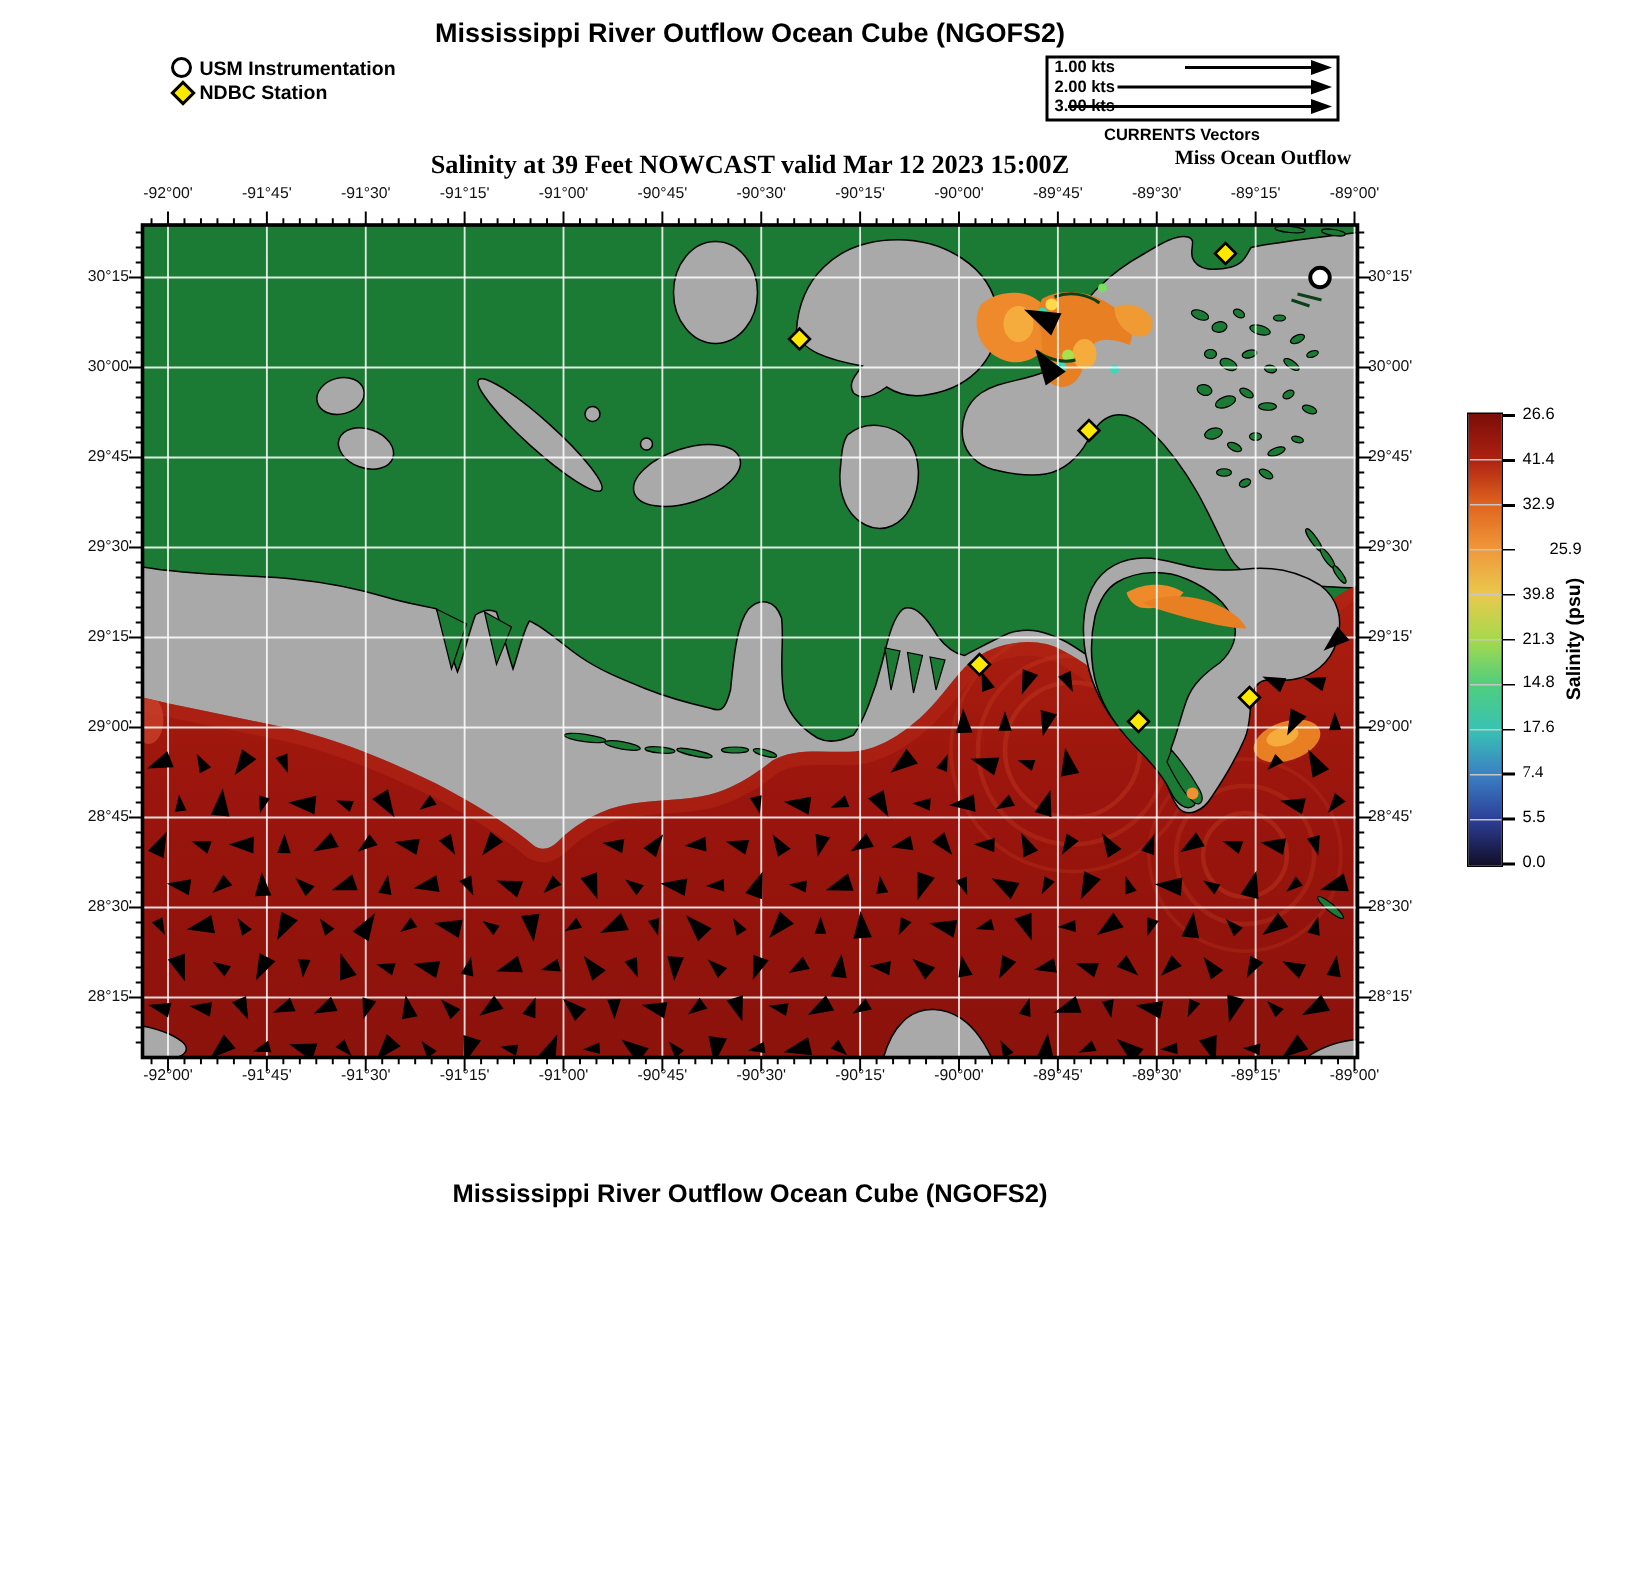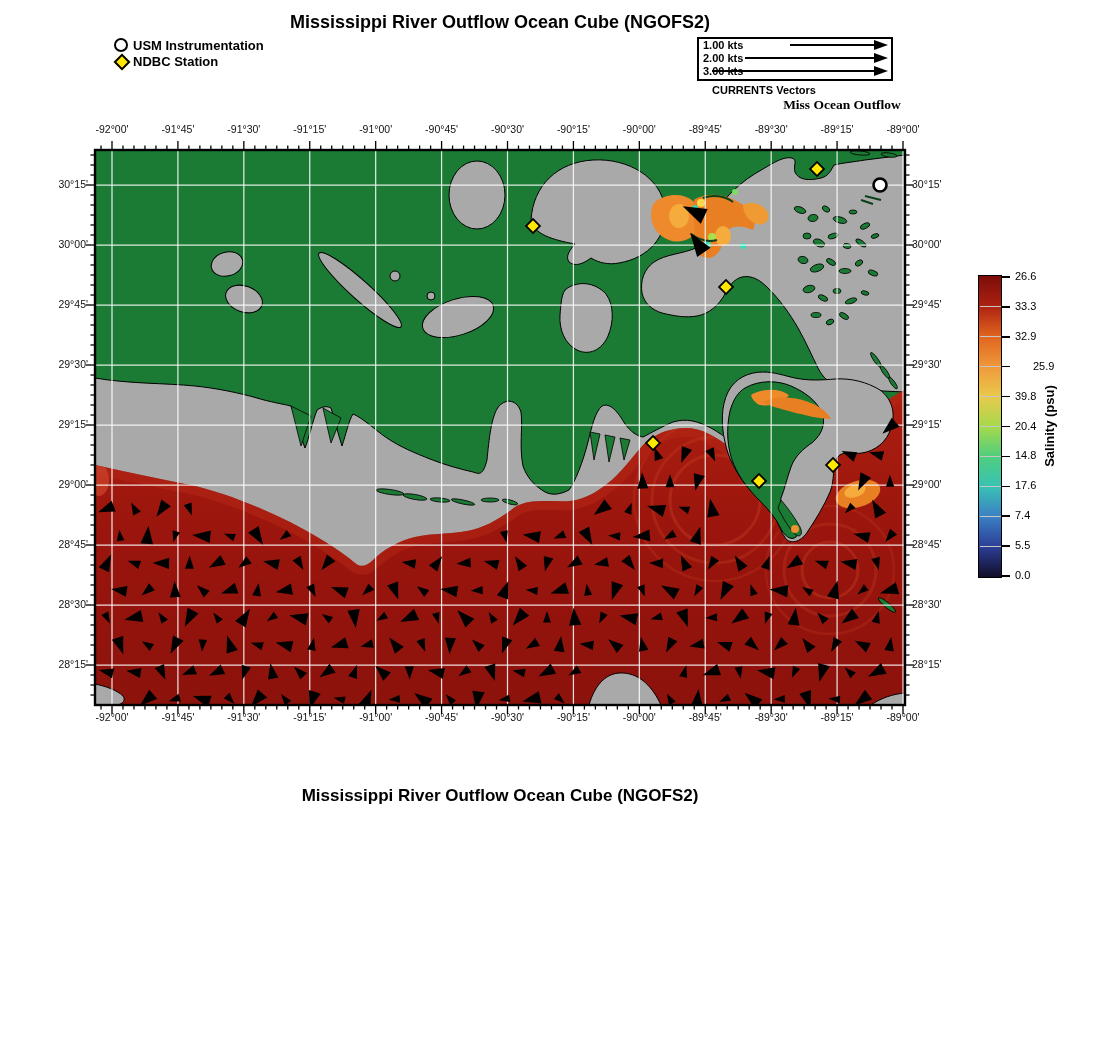--- a/index.html
+++ b/index.html
@@ -15,21 +15,21 @@
               border:2.6px solid #000;border-radius:50%;background:#fff;}
   .leg-diamond{position:absolute;left:116px;top:56px;width:8px;height:8px;
                background:#ffe800;border:2px solid #000;transform:rotate(45deg);}
   .leg-label{position:absolute;font:bold 13px "Liberation Sans",sans-serif;color:#000;}
   .vecbox{position:absolute;left:697px;top:37px;width:196px;height:44px;
           border:2.6px solid #000;background:#fff;box-sizing:border-box;}
   .veclab{position:absolute;font:bold 11px "Liberation Sans",sans-serif;color:#000;}
   .vecline{position:absolute;height:1.6px;background:#000;}
   .vechead{position:absolute;width:0;height:0;border-left:14px solid #000;
            border-top:5.5px solid transparent;border-bottom:5.5px solid transparent;}
-  .veccaption{position:absolute;left:712px;top:84px;font:bold 11px "Liberation Sans",sans-serif;}
+  .veccaption{position:absolute;left:736px;top:84px;font:bold 11px "Liberation Sans",sans-serif;}
   .region-label{position:absolute;left:762px;top:97px;width:160px;text-align:center;
                 font:bold 13.5px "Liberation Serif",serif;}
   .axlab{position:absolute;font:10.5px "Liberation Sans",sans-serif;color:#111;}
   #map{position:absolute;left:83px;top:138px;}
   #cbar{position:absolute;left:978px;top:275px;width:24px;height:303px;
         border:1.6px solid #000;box-sizing:border-box;}
   .cbtick{position:absolute;width:8px;height:1.5px;background:#000;}
   .cblab{position:absolute;font:11px "Liberation Sans",sans-serif;color:#000;}
   .cbcross{position:absolute;width:21px;height:1px;background:#c6c6c6;}
   .cbtitle{position:absolute;left:1049px;top:426px;transform:translate(-50%,-50%) rotate(-90deg);
@@ -49,20 +49,21 @@
 
   <div class="leg-circle"></div>
   <div class="leg-label" style="left:133px;top:38px;">USM Instrumentation</div>
   <div class="leg-diamond"></div>
   <div class="leg-label" style="left:133px;top:54px;">NDBC Station</div>
 
   <div class="vecbox"></div>
   <div class="veccaption">CURRENTS Vectors</div>
   <div class="region-label">Miss Ocean Outflow</div>
 
+  <div class="subtitle">Salinity at 39 Feet NOWCAST valid Mar 12 2023 15:00Z</div>
 
   <svg id="map" width="834" height="579" viewBox="-12 -12 834 579">
     <defs>
       <linearGradient id="redg" x1="0" y1="0" x2="0" y2="1">
         <stop offset="0" stop-color="#ad1f10"></stop>
         <stop offset="0.45" stop-color="#9a150d"></stop>
         <stop offset="1" stop-color="#8c120c"></stop>
       </linearGradient>
       <clipPath id="mapclip">
           <rect x="0" y="0" width="810" height="555"></rect>
@@ -735,42 +736,42 @@
     <div class="axlab" style="left: 912px; top: 478px; width: 52px; text-align: left;">29°00'</div>
     <div class="axlab" style="left: 38px; top: 538px; width: 50px; text-align: right;">28°45'</div>
     <div class="axlab" style="left: 912px; top: 538px; width: 52px; text-align: left;">28°45'</div>
     <div class="axlab" style="left: 38px; top: 598px; width: 50px; text-align: right;">28°30'</div>
     <div class="axlab" style="left: 912px; top: 598px; width: 52px; text-align: left;">28°30'</div>
     <div class="axlab" style="left: 38px; top: 658px; width: 50px; text-align: right;">28°15'</div>
     <div class="axlab" style="left: 912px; top: 658px; width: 52px; text-align: left;">28°15'</div>
     <div class="cbtick" style="left: 1002px; top: 276.25px;"></div>
     <div class="cblab" style="left: 1015px; top: 270px;">26.6</div>
     <div class="cbtick" style="left: 1002px; top: 306.15px;"></div>
-    <div class="cblab" style="left: 1015px; top: 299.9px;">33.3</div>
+    <div class="cblab" style="left: 1015px; top: 299.9px;">41.4</div>
     <div class="cbcross" style="left: 979.5px; top: 306.4px;"></div>
     <div class="cbtick" style="left: 1002px; top: 336.05px;"></div>
     <div class="cblab" style="left: 1015px; top: 329.8px;">32.9</div>
     <div class="cbcross" style="left: 979.5px; top: 336.3px;"></div>
     <div class="cbtick" style="left: 1002px; top: 365.95px;"></div>
     <div class="cblab" style="left: 1015px; top: 359.7px; margin-left: 18px;">25.9</div>
     <div class="cbcross" style="left: 979.5px; top: 366.2px;"></div>
     <div class="cbtick" style="left: 1002px; top: 395.85px;"></div>
     <div class="cblab" style="left: 1015px; top: 389.6px;">39.8</div>
     <div class="cbcross" style="left: 979.5px; top: 396.1px;"></div>
     <div class="cbtick" style="left: 1002px; top: 425.75px;"></div>
-    <div class="cblab" style="left: 1015px; top: 419.5px;">20.4</div>
+    <div class="cblab" style="left: 1015px; top: 419.5px;">21.3</div>
     <div class="cbcross" style="left: 979.5px; top: 426px;"></div>
     <div class="cbtick" style="left: 1002px; top: 455.65px;"></div>
     <div class="cblab" style="left: 1015px; top: 449.4px;">14.8</div>
     <div class="cbcross" style="left: 979.5px; top: 455.9px;"></div>
     <div class="cbtick" style="left: 1002px; top: 485.55px;"></div>
     <div class="cblab" style="left: 1015px; top: 479.3px;">17.6</div>
     <div class="cbcross" style="left: 979.5px; top: 485.8px;"></div>
     <div class="cbtick" style="left: 1002px; top: 515.45px;"></div>
-    <div class="cblab" style="left: 1015px; top: 509.2px;">7.4</div>
+    <div class="cblab" style="left: 1015px; top: 509.2px; font-family: Liberation Serif, serif;">7.4</div>
     <div class="cbcross" style="left: 979.5px; top: 515.7px;"></div>
     <div class="cbtick" style="left: 1002px; top: 545.35px;"></div>
     <div class="cblab" style="left: 1015px; top: 539.1px;">5.5</div>
     <div class="cbcross" style="left: 979.5px; top: 545.6px;"></div>
     <div class="cbtick" style="left: 1002px; top: 575.25px;"></div>
     <div class="cblab" style="left: 1015px; top: 569px;">0.0</div>
     <div class="veclab" style="left: 703px; top: 38.5px;">1.00 kts</div>
     <div class="vecline" style="left: 790px; top: 44px; width: 86px;"></div>
     <div class="vechead" style="left: 874px; top: 39.5px;"></div>
     <div class="veclab" style="left: 703px; top: 51.5px;">2.00 kts</div>

